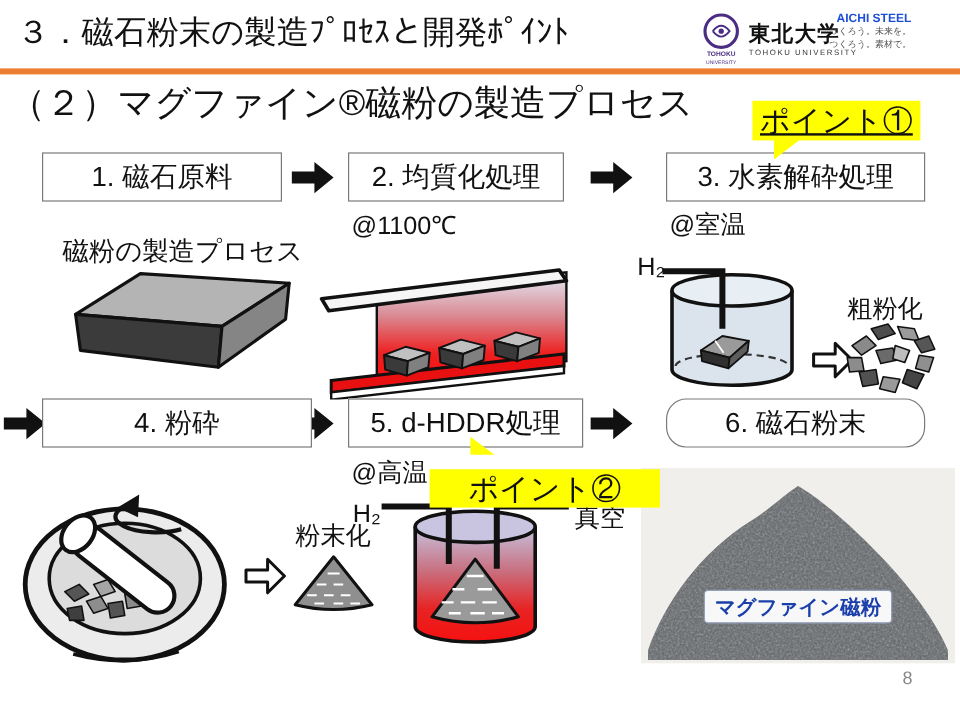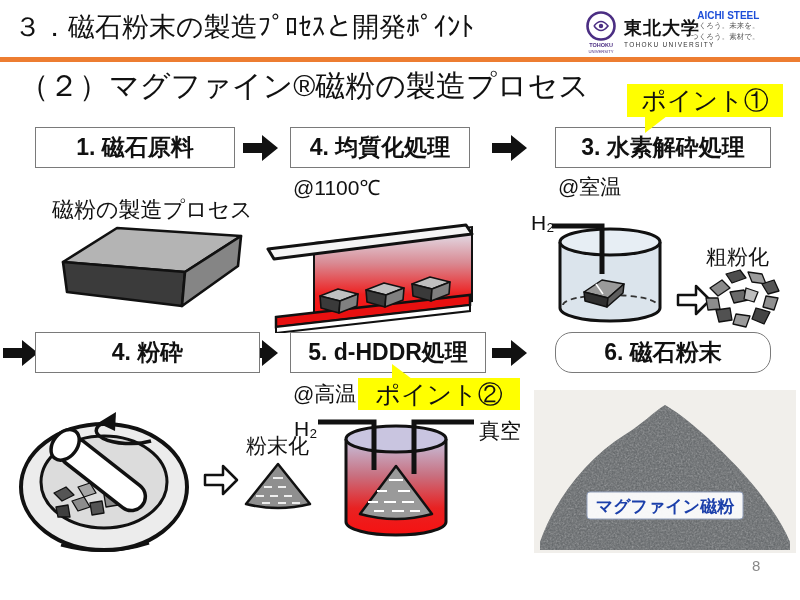--- a/index.html
+++ b/index.html
@@ -1,37 +1,37 @@
 <!DOCTYPE html>
 <html><head>
 <meta charset="utf-8">
 <style>
   html,body{margin:0;padding:0;background:#fff;}
   .slide{position:relative;width:800px;height:600px;background:#fff;overflow:hidden;
          font-family:"Liberation Sans",sans-serif;color:#111;}
   .abs{position:absolute;}
   .title{left:14px;top:9px;font-size:27px;white-space:nowrap;}
   .rule{left:0;top:57px;width:800px;height:5px;background:#ED7D31;}
-  .subtitle{left:8px;top:66px;font-size:30px;white-space:nowrap;margin-left:11px;}
+  .subtitle{left:8px;top:66px;font-size:30px;white-space:nowrap;}
   .pbox{height:41px;border:1.6px solid #7a7a7a;background:#fff;box-sizing:border-box;
-        display:flex;align-items:center;justify-content:center;font-size:23px;z-index:2;font-weight:bold;}
+        display:flex;align-items:center;justify-content:center;font-size:23px;z-index:2;}
   .b1{left:35px;top:127px;width:200px;}
   .b2{left:290px;top:127px;width:180px;}
   .b3{left:555px;top:127px;width:216px;text-align:center;}
   .b4{left:35px;top:332px;width:225px;}
   .b5{left:290px;top:332px;width:196px;}
   .b6{left:555px;top:332px;width:216px;border-radius:17px;}
   .ar1{left:243px;top:134px;}.ar2{left:492px;top:134px;}
   .arL{left:3px;top:339px;}.ar3{left:243px;top:339px;}.ar4{left:492px;top:339px;}
   .cond{font-size:21px;white-space:nowrap;}
   .cond1{left:293px;top:173px;}.cond2{left:558px;top:173px;}.cond3{left:293px;top:380px;}
   .callout{background:#FFFF00;display:flex;align-items:center;justify-content:center;
            font-size:25px;z-index:3;white-space:nowrap;}
-  .c1{left:627px;top:84px;width:156px;height:33px;}
-  .c2{left:358px;top:378px;width:162px;height:32px;}
+  .c1{left:627px;top:84px;width:140px;height:33px;text-decoration:underline;}
+  .c2{left:358px;top:391px;width:192px;height:32px;}
   .tail{width:0;height:0;z-index:4;}
   .tail1{left:645px;top:116px;border-top:17px solid #FFFF00;border-right:22px solid transparent;}
   .tail2{left:392px;top:364px;border-bottom:15px solid #FFFF00;border-right:20px solid transparent;}
   .lbl{font-size:21px;white-space:nowrap;}
   .ingotlbl{left:52px;top:195px;font-size:22px;}
   .h2a{left:531px;top:211px;}
   .coarse{left:706px;top:243px;}
   .powder{left:246px;top:432px;}
   .h2b{left:294px;top:417px;}
   .vac{left:479px;top:417px;}
@@ -86,21 +86,21 @@
 
   <div class="abs subtitle">（２）マグファイン®磁粉の製造プロセス</div>
 
   <div class="abs callout c1">ポイント①</div>
   <div class="abs tail tail1"></div>
 
   <div class="abs pbox b1">1. 磁石原料</div>
   <svg class="abs ar1" width="36" height="28" viewBox="0 0 36 28">
     <polygon points="0,9 19,9 19,1 35,14 19,27 19,19 0,19" fill="#111"></polygon>
     </svg>
-  <div class="abs pbox b2">4. 均質化処理</div>
+  <div class="abs pbox b2">2. 均質化処理</div>
   <svg class="abs ar2" width="36" height="28" viewBox="0 0 36 28">
     <polygon points="0,9 19,9 19,1 35,14 19,27 19,19 0,19" fill="#111"></polygon>
     </svg>
   <div class="abs pbox b3">3. 水素解砕処理</div>
 
   <div class="abs cond cond1">@1100℃</div>
   <div class="abs cond cond2">@室温</div>
 
   <div class="abs ingotlbl">磁粉の製造プロセス</div>
   <svg class="abs ingotsvg" width="195" height="92" viewBox="0 0 195 92">

